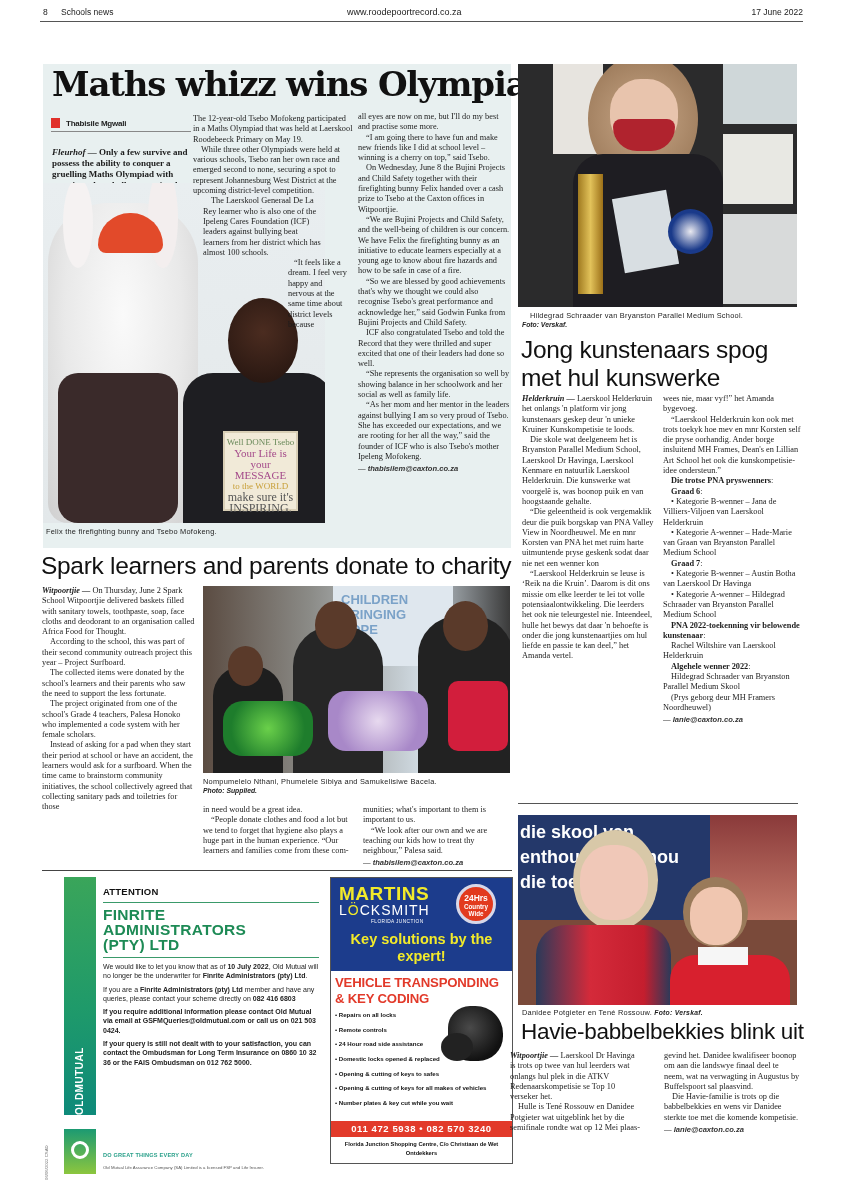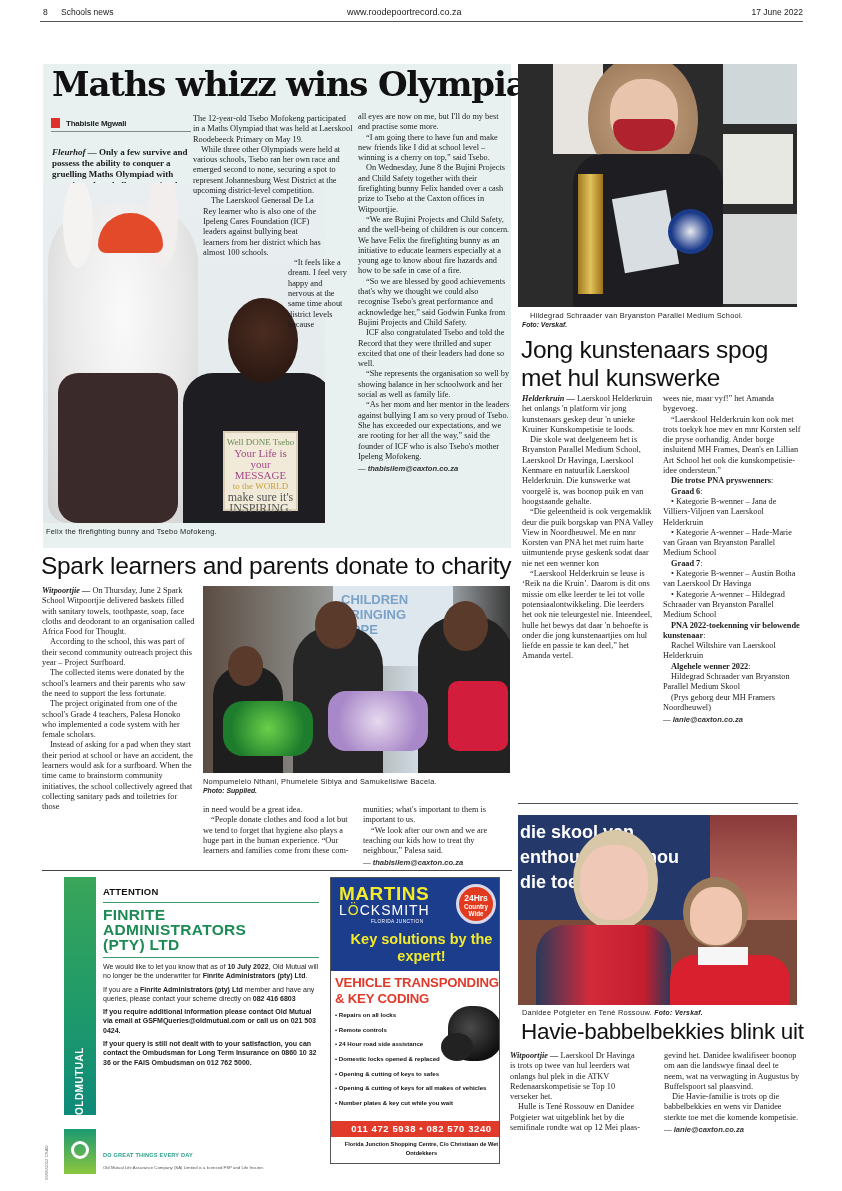--- a/index.html
+++ b/index.html
@@ -107,21 +107,21 @@
   .om-rule { height: 1px; background: #3a9a6a; margin: 5px 0 4px 0; }
   .om-name { font-weight: bold; font-size: 15.5px; line-height: 15px; color: #1d8a55; letter-spacing: 0.3px; }
   .om-p { font-size: 7px; line-height: 9.3px; color: #222; margin-bottom: 4px; }
   .om-p.bold { font-weight: bold; }
   .om-tag { position:absolute; left: 39px; top: 275px; font-family:"Liberation Sans",sans-serif; font-size: 5.6px; font-weight: bold; color: #2aa08a; letter-spacing: 0.2px; }
   .om-legal { position:absolute; left: 39px; top: 288px; font-family:"Liberation Sans",sans-serif; font-size: 4.3px; color: #555; white-space: nowrap; }
   .om-side-code { position:absolute; left: 44px; top: 1140px; width: 8px; height: 40px; }
   .om-side-code span { position:absolute; transform: rotate(-90deg); transform-origin: left top; left: 0; top: 40px; font-family:"Liberation Sans",sans-serif; font-size: 4.3px; color: #777; white-space: nowrap; }
 
   
-  #martins-ad { left: 330px; top: 877px; width: 170px; height: 287px; border: 1px solid #555; background:#fff; overflow: hidden; }
+  #martins-ad { left: 330px; top: 877px; width: 183px; height: 287px; border: 1px solid #555; background:#fff; overflow: hidden; }
   .m-top { position:absolute; left: 0; top: 0; width: 181px; height: 93px; background: #1c3c8c; }
   .m-name { position:absolute; left: 8px; top: 5px; font-family:"Liberation Sans",sans-serif; font-weight: bold; font-size: 19px; color: #f2ea2a; letter-spacing: 0.5px; }
   .m-lock { position:absolute; left: 8px; top: 24px; font-family:"Liberation Sans",sans-serif; font-size: 14px; color: #fff; letter-spacing: 1px; }
   .m-lock em { font-style: normal; color: #f2ea2a; }
   .m-fj { position:absolute; left: 40px; top: 41px; font-family:"Liberation Sans",sans-serif; font-size: 4.8px; color: #fff; letter-spacing: 0.4px; }
   .m-badge { position:absolute; left: 125px; top: 6px; width: 40px; height: 40px; border-radius: 50%; background: #e23a1e; border: 3px solid #d8d8e8; color: #fff; font-family:"Liberation Sans",sans-serif; font-weight: bold; text-align:center; font-size: 6.3px; line-height: 7px; padding-top: 7px; }
   .m-badge .big { font-size: 8.5px; display:block; line-height: 9px; }
   .m-slogan { position:absolute; left: 0; width: 181px; top: 53px; text-align:center; font-family:"Liberation Sans",sans-serif; font-weight: bold; font-size: 14.5px; line-height: 17px; color: #f2ea2a; }
   .m-vt { position:absolute; left: 4px; top: 97px; font-family:"Liberation Sans",sans-serif; font-weight: bold; font-size: 13.2px; line-height: 16px; color: #e23a2a; letter-spacing: -0.2px; }
   .m-list { position:absolute; left: 4px; top: 133px; font-family:"Liberation Sans",sans-serif; font-weight: bold; font-size: 6.1px; color: #111; }

